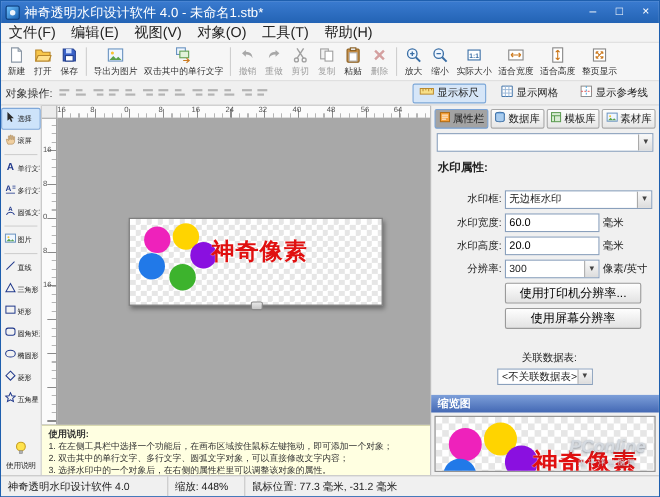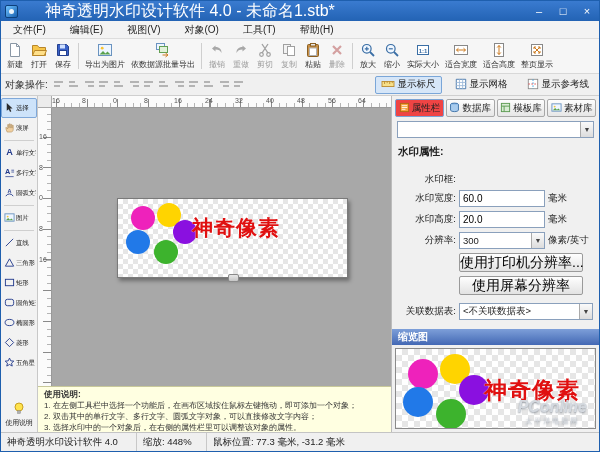--- a/index.html
+++ b/index.html
@@ -4,26 +4,26 @@
 <style>
   * { margin:0; padding:0; box-sizing:border-box; }
   html,body { width:600px; height:452px; overflow:hidden; }
   body { font-family:"Liberation Sans", sans-serif; font-size:11px; color:#222; background:#f0f0f0; }
   .window { width:600px; height:452px; display:flex; flex-direction:column; border:1px solid #1e5fae; background:#f0f0f0; }
 
   
   .titlebar { height:20px; background:linear-gradient(#3a7bd0,#2363b4); display:flex; align-items:center; color:#fff; flex:0 0 auto; }
   .app-icon { width:13px; height:13px; margin:0 4px 0 4px; border-radius:2px; background:linear-gradient(135deg,#6fc3ff,#1760b0); border:1px solid #0d3f7a; position:relative; }
   .app-icon::after { content:""; position:absolute; left:3px; top:3px; width:5px; height:5px; border-radius:50%; background:#fff; opacity:.9; }
-  .title-text { font-size:16px; white-space:nowrap; overflow:hidden; flex:1;margin-left:23px; }
+  .title-text { font-size:12px; white-space:nowrap; overflow:hidden; flex:1; }
   .win-btn { width:24px; height:100%; display:flex; align-items:center; justify-content:center; font-size:11px; color:#fff; cursor:default; }
 
   
   .menubar { height:18px; background:#f3f3f3; border-bottom:1px solid #ddd; display:flex; align-items:center; flex:0 0 auto; }
-  .menu-item { padding:0 12px; font-size:10px; height:100%; display:flex; align-items:center; }
+  .menu-item { padding:0 7px; font-size:13px; height:100%; display:flex; align-items:center; }
 
   
   .toolbar { height:35px; background:#f6f6f6; border-bottom:1px solid #d8d8d8; display:flex; align-items:stretch; padding:1px 2px; flex:0 0 auto; }
   .tbtn { display:flex; flex-direction:column; align-items:center; justify-content:center; padding:1px 2px; min-width:24px; border:1px solid transparent; border-radius:2px; }
   .tbtn .tlabel { font-size:8px; color:#333; white-space:nowrap; margin-top:1px; }
   .tbtn.disabled .tlabel { color:#9e9e9e; }
   .tbtn svg { display:block; }
   .vsep { width:1px; background:#cfcfcf; margin:3px 3px; }
 
   
@@ -79,45 +79,45 @@
 
   
   .helpbox { height:46px; background:#ffffe1; border-top:1px solid #c8c89a; padding:2px 6px; overflow:hidden; flex:0 0 auto; }
   .helpbox .hb-title { font-size:8.5px; font-weight:bold; color:#333; }
   .helpbox .hb-line { font-size:8px; color:#333; line-height:1.35; white-space:nowrap; overflow:hidden; }
 
   
   .rightpanel { width:208px; background:#f0f0f0; border-left:1px solid #bcbcbc; display:flex; flex-direction:column; flex:0 0 auto; }
   .tabs { display:flex; gap:2px; padding:3px 3px 2px; }
   .tab { flex:1; height:18px; display:flex; align-items:center; justify-content:center; gap:2px; font-size:9.5px; border:1px solid #a8a8a8; border-radius:2px; background:linear-gradient(#fdfdfd,#e6e6e6); white-space:nowrap; }
-  .tab.active { background:#ef4444; border-color:#7aa2d4; }
+  .tab.active { background:#a3a3a3; border-color:#7aa2d4; }
   .combo { height:17px; border:1px solid #8aa0bc; background:#fff; display:flex; align-items:center; font-size:9.5px; padding-left:3px; overflow:hidden; }
   .combo .combo-val { white-space:nowrap; overflow:hidden; flex:1; }
   .combo .combo-arrow { width:13px; align-self:stretch; margin-left:auto; background:linear-gradient(#fafafa,#dcdcdc); border-left:1px solid #aaa; font-size:7px; color:#444; display:flex; align-items:center; justify-content:center; flex:0 0 auto; }
   .obj-combo { margin:2px 5px 4px; }
   .section-title { font-weight:bold; font-size:10.5px; margin:3px 6px 12px; }
   .prow { display:flex; align-items:center; gap:3px; padding:2px 6px; }
   .plabel { width:58px; text-align:right; font-size:9.5px; flex:0 0 auto; white-space:nowrap; }
   .pinput { width:86px; height:17px; border:1px solid #8aa0bc; font-size:10px; padding:0 3px; font-family:"Liberation Sans",sans-serif; }
   .punit { font-size:9.5px; white-space:nowrap; }
   .combo.small { width:86px; flex:0 0 auto; }
   .combo.grow { flex:1; }
   .pbtn-row { padding:2px 10px 2px 67px; }
-  .pbtn { width:124px; height:19px; font-size:14px; border:1px solid #9a9a9a; border-radius:2px; background:linear-gradient(#fefefe,#e2e2e2); font-family:"Liberation Sans",sans-serif; white-space:nowrap; }
+  .pbtn { width:124px; height:19px; font-size:11px; border:1px solid #9a9a9a; border-radius:2px; background:linear-gradient(#fefefe,#e2e2e2); font-family:"Liberation Sans",sans-serif; white-space:nowrap; }
   .panel-header { height:16px; margin-top:7px; background:linear-gradient(#7d9fd9,#4368b4); color:#fff; font-weight:bold; font-size:10px; display:flex; align-items:center; padding-left:6px; }
   .preview-wrap { flex:1; margin:3px; border:1px solid #8a8a8a; position:relative; overflow:hidden;
     background:conic-gradient(#e6e6e6 25%, #ffffff 25% 50%, #e6e6e6 50% 75%, #ffffff 75%); background-size:12px 12px; }
   .brand-overlay { position:absolute; right:8px; bottom:2px; text-align:center; color:#d4d9df; text-shadow:0 1px 2px rgba(70,80,95,.55); pointer-events:none; }
   .brand-overlay .brand { font-size:16px; font-weight:bold; font-style:italic; line-height:1.05; }
   .brand-overlay .brand-sub { font-size:7px; letter-spacing:2px; }
 
   
   .statusbar { height:19px; background:#f0f0f0; border-top:1px solid #c4c4c4; display:flex; align-items:center; font-size:9.5px; color:#222; flex:0 0 auto; }
   .seg { padding:0 6px; border-right:1px solid #c8c8c8; height:100%; display:flex; align-items:center; white-space:nowrap; overflow:hidden; }
-  .seg1 { width:136px; } .seg2 { width:70px; } .seg3 { width:246px; } .seg4 { flex:1; border-right:none;text-align:center; }
+  .seg1 { width:152px; } .seg2 { width:70px; } .seg3 { width:246px; } .seg4 { flex:1; border-right:none;text-align:center; }
 </style>
 </head>
 <body>
 
 <div class="window">
 
   <div class="titlebar">
     <span class="app-icon"></span>
     <span class="title-text">神奇透明水印设计软件 4.0 - 未命名1.stb*</span>
     <span class="win-btn">–</span>
@@ -175,21 +175,21 @@
       <span class="tlabel">导出为图片</span>
     </div>
     <div class="tbtn">
       <span>
           <svg width="16" height="16" viewBox="0 0 16 16">
             <rect x="1.5" y="1.5" width="8" height="6" fill="#eef6ff" stroke="#6a93c0"></rect>
             <rect x="4.5" y="4.5" width="8" height="6" fill="#e2f2da" stroke="#63a053"></rect>
             <path d="M7.5 13h5M10.5 11l2.5 2-2.5 2" fill="none" stroke="#cc7a1f"></path>
           </svg>
         </span>
-      <span class="tlabel">依数据源批量导出</span>
+      <span class="tlabel">双击其中的单行文字</span>
     </div>
     <div class="vsep"></div>
     <div class="tbtn disabled">
       <span>
           <svg width="16" height="16" viewBox="0 0 16 16">
             <path d="M6.5 3.5L3 6.5l3.5 3v-2c3 0 5 1 6 3.5.2-3.5-2-6-6-6z" fill="#a8a8a8"></path>
           </svg>
         </span>
       <span class="tlabel">撤销</span>
     </div>
@@ -542,20 +542,24 @@
 
       <div class="combo obj-combo">
         <span class="combo-val"></span>
         <span class="combo-arrow">▼</span>
       </div>
 
       <div class="section-title">水印属性:</div>
 
       <div class="prow">
         <span class="plabel">水印框:</span>
+        <div class="combo grow">
+          <span class="combo-val">无边框水印</span>
+          <span class="combo-arrow">▼</span>
+        </div>
       </div>
       <div class="prow">
         <span class="plabel">水印宽度:</span>
         <input class="pinput" value="60.0" style="">
         <span class="punit">毫米</span>
       </div>
       <div class="prow">
         <span class="plabel">水印高度:</span>
         <input class="pinput" value="20.0" style="">
         <span class="punit">毫米</span>
@@ -567,21 +571,21 @@
           <span class="combo-arrow">▼</span>
         </div>
         <span class="punit">像素/英寸</span>
       </div>
       <div class="pbtn-row">
         <button class="pbtn">使用打印机分辨率...</button>
       </div>
       <div class="pbtn-row">
         <button class="pbtn">使用屏幕分辨率</button>
       </div>
-      <div class="prow" style="margin-top:4px;">
+      <div class="prow" style="margin-top:16px;flex-direction:column;">
         <span class="plabel">关联数据表:</span>
         <div class="combo grow">
           <span class="combo-val">&lt;不关联数据表&gt;</span>
           <span class="combo-arrow">▼</span>
         </div>
       </div>
 
       <div class="panel-header">缩览图</div>
 
       <div class="preview-wrap">

